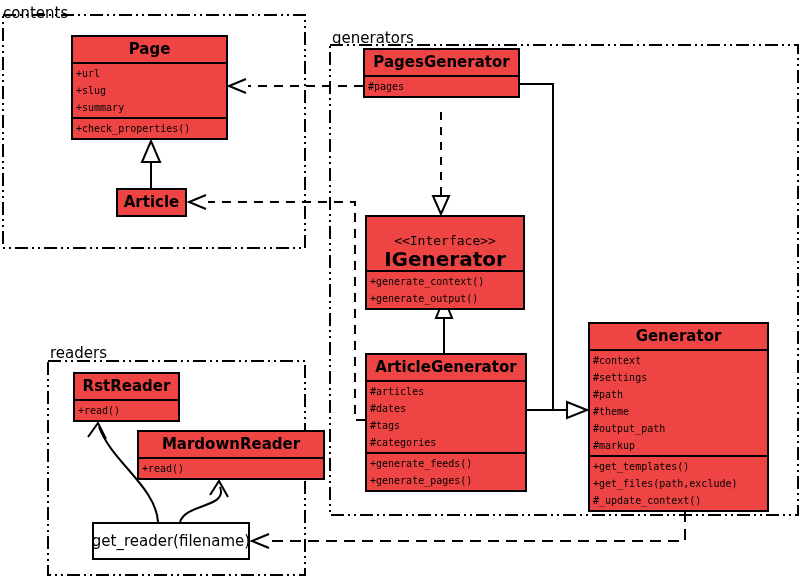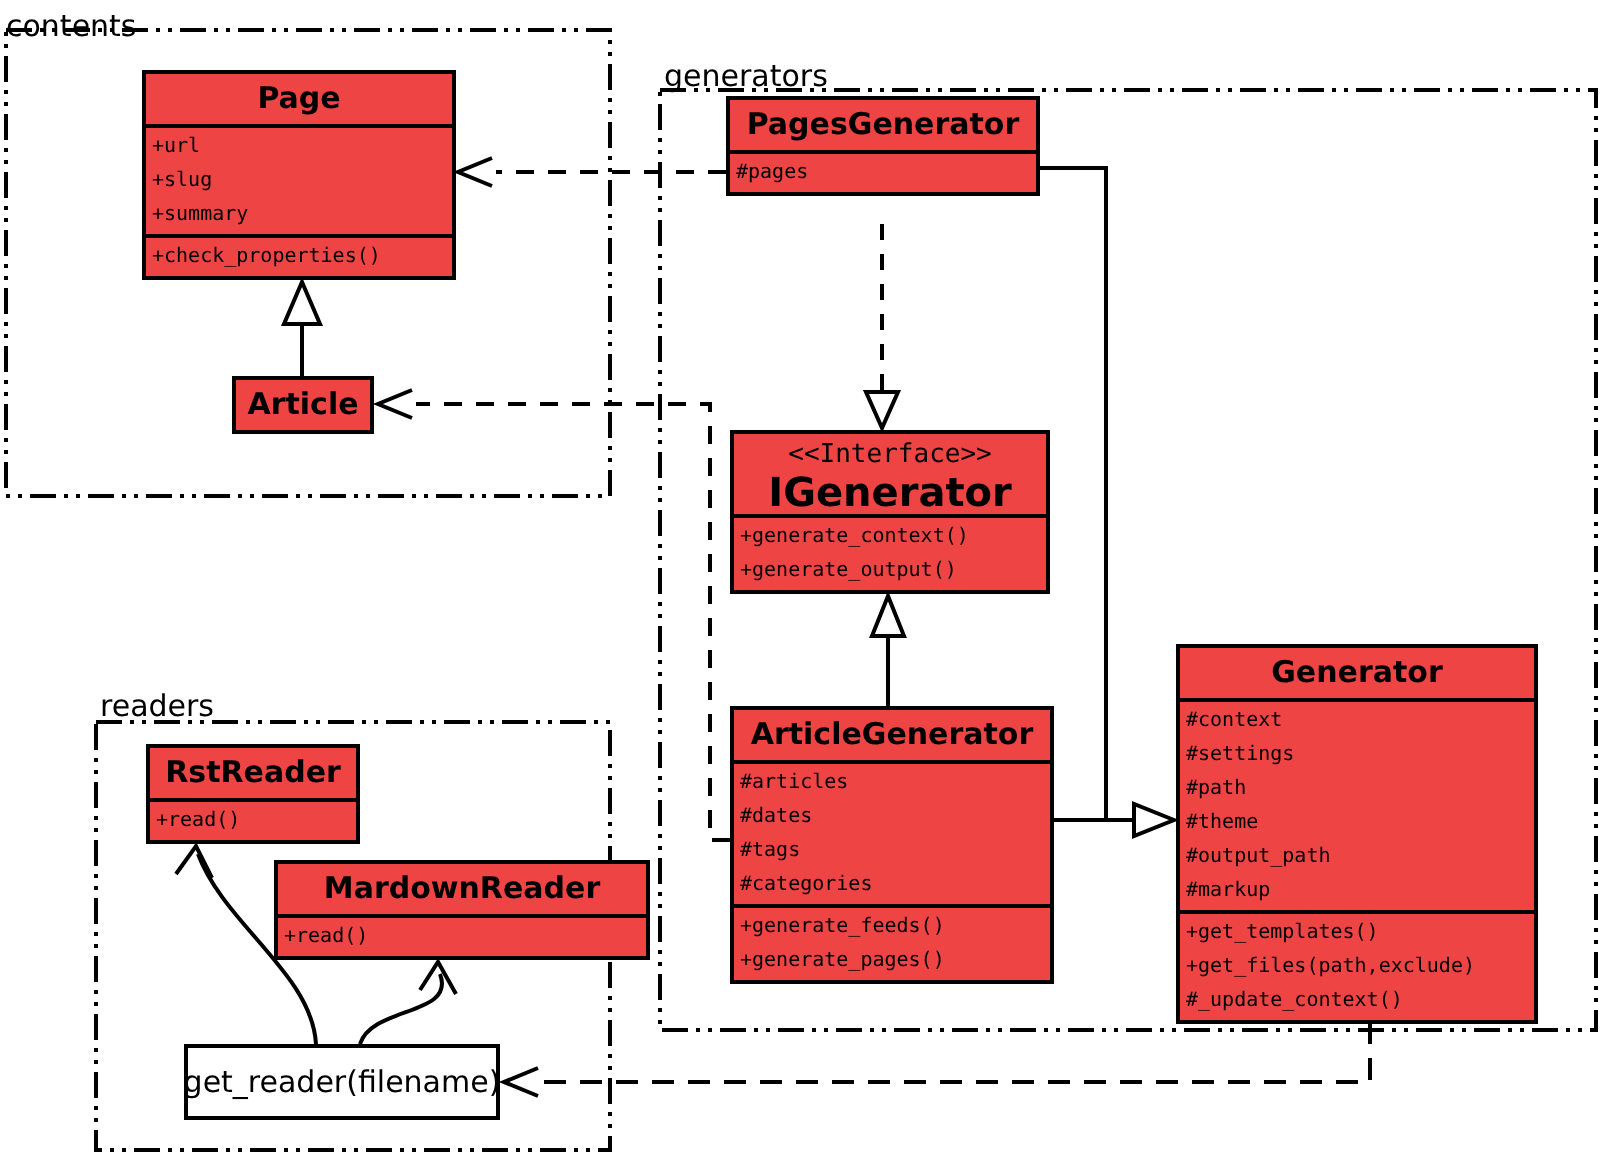--- a/index.html
+++ b/index.html
@@ -11,21 +11,21 @@
   .uml-class {
     position:absolute; background:#ef4444; border:2px solid #000;
     box-sizing:border-box; z-index:2;
   }
   .uml-title {
     font-weight:bold; font-size:15px; line-height:25px; text-align:center;
     font-family:"DejaVu Sans", sans-serif; white-space:nowrap;
   }
   .uml-stereotype {
     font-family:"DejaVu Sans Mono", monospace; font-size:13px; line-height:16px;
-    text-align:center; padding-top:3px; white-space:pre;
+    text-align:center; padding-top:16px; white-space:pre;
   }
   .uml-title2 { font-weight:bold; font-size:20px; line-height:21px; text-align:center; }
   .uml-sec { border-top:2px solid #000; padding:1px 3px; }
   .uml-member {
     font-family:"DejaVu Sans Mono", monospace; font-size:10px; line-height:17px;
     white-space:pre;
   }
   .pkg-label {
     position:absolute; font-size:15px; line-height:16px; z-index:3; white-space:nowrap;
   }

